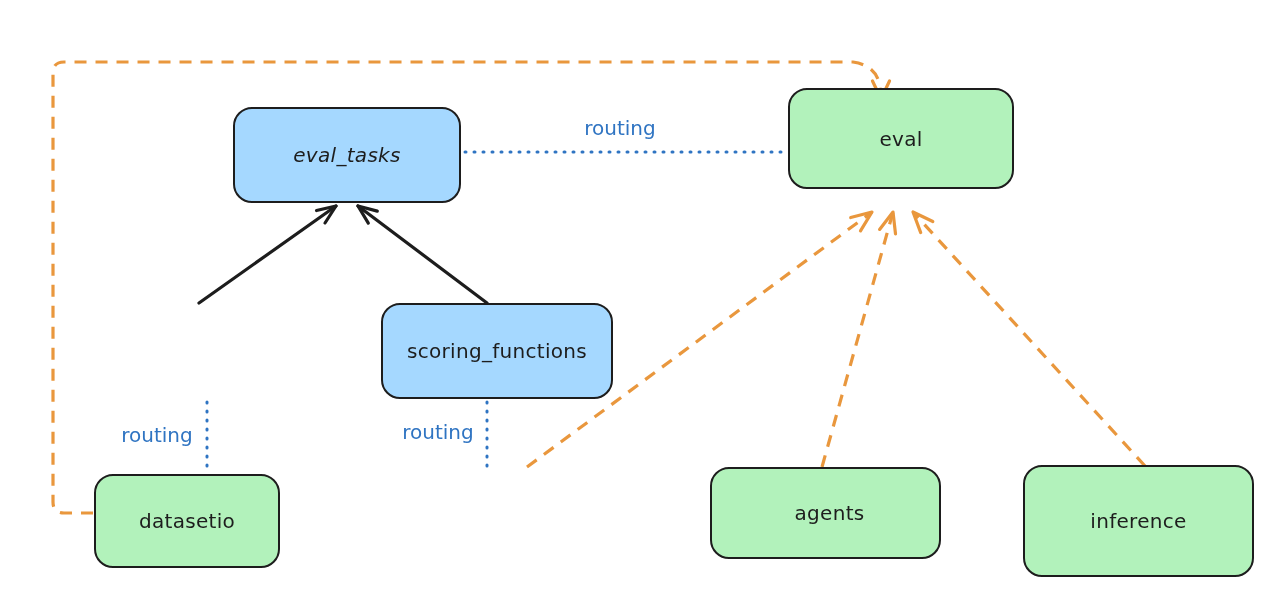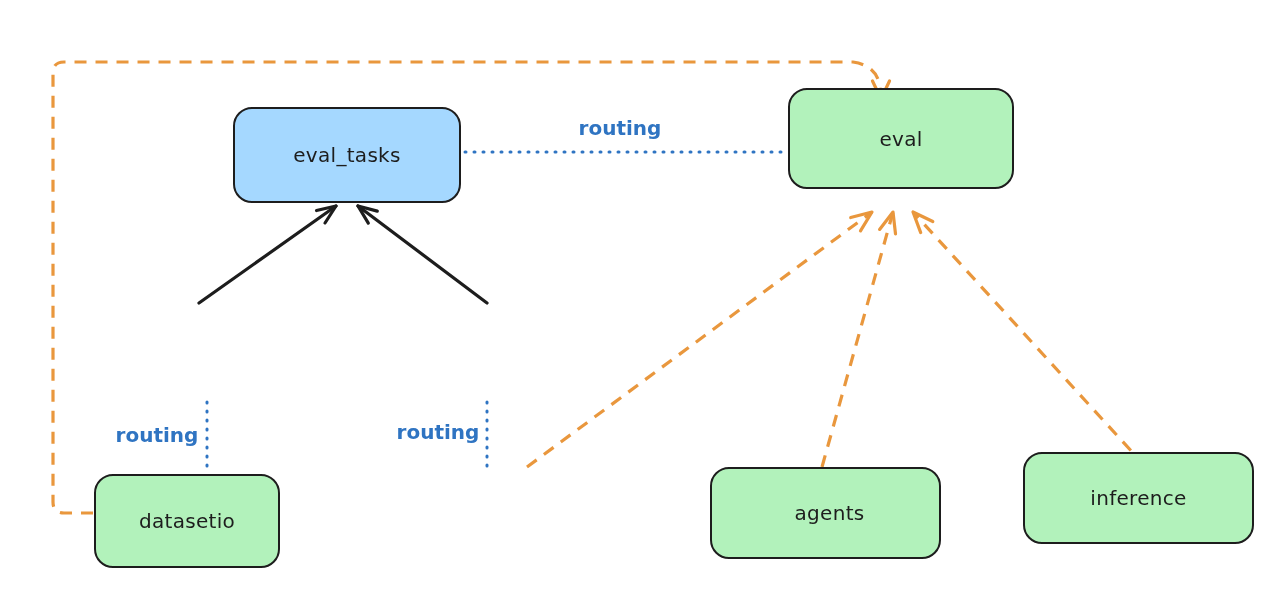--- a/index.html
+++ b/index.html
@@ -33,32 +33,32 @@
     position: absolute; box-sizing: border-box;
     border: 2.5px solid var(--node-stroke, #1d1d1d);
     border-radius: 19px;
     display: flex; align-items: center; justify-content: center;
     font-size: 20px; letter-spacing: 0.3px;
     color: var(--node-stroke, #1d1d1d);
   }
   .node.blue  { background: var(--node-blue-fill, #a5d8ff); }
   .node.green { background: var(--node-green-fill, #b2f2bb); }
 
-  #n-eval_tasks        { left: 233px; top: 107px; width: 228px; height: 96px; }
+  #n-eval_tasks        { left: 233px; top: 107px; width: 228px; height: 96px; font-style: italic; }
   #n-eval              { left: 788px; top: 88px; width: 226px; height: 101px; }
   #n-datasets          { left: 97px;  top: 303px; width: 230px; height: 96px; }
   #n-scoring_functions { left: 381px; top: 303px; width: 232px; height: 96px; }
   #n-datasetio         { left: 94px;  top: 474px; width: 186px; height: 94px; }
   #n-scoring           { left: 386px; top: 470px; width: 233px; height: 93px; }
   #n-agents            { left: 710px; top: 467px; width: 231px; height: 92px; padding-left: 8px; }
-  #n-inference         { left: 1023px; top: 452px; width: 231px; height: 92px; }
+  #n-inference         { left: 1023px; top: 465px; width: 231px; height: 112px; }
 
   .edge-label {
     position: absolute; width: 120px; height: 28px; line-height: 28px;
-    text-align: center; font-size: 20px; font-weight: 700;
+    text-align: center; font-size: 20px; font-weight: 400;
     color: var(--routing-blue, #2f74c2);
   }
   #lbl-routing-main     { left: 560px; top: 114px; }
   #lbl-routing-datasets { left: 97px;  top: 421px; }
   #lbl-routing-scoring  { left: 378px; top: 418px; }
 </style>
 </head>
 <body>
 
 <div class="canvas">
@@ -86,20 +86,23 @@
     <path class="e-orange" d="M93 513 L64 513 Q53 513 53 502 L53 73 Q53 62 64 62 L853 62 Q874 65 879 82 L881 94"></path>
     <path class="e-orange-head" d="M872.5 81 L881 99 L889.5 81"></path>
   </svg>
 
   <div class="node blue" id="n-eval_tasks">
     <span>eval_tasks</span>
   </div>
   <div class="node green" id="n-eval">
     <span>eval</span>
   </div>
+  <div class="node blue" id="n-scoring_functions">
+    <span>scoring_functions</span>
+  </div>
   <div class="node green" id="n-datasetio">
     <span>datasetio</span>
   </div>
   <div class="node green" id="n-agents">
     <span>agents</span>
   </div>
   <div class="node green" id="n-inference">
     <span>inference</span>
   </div>
 

